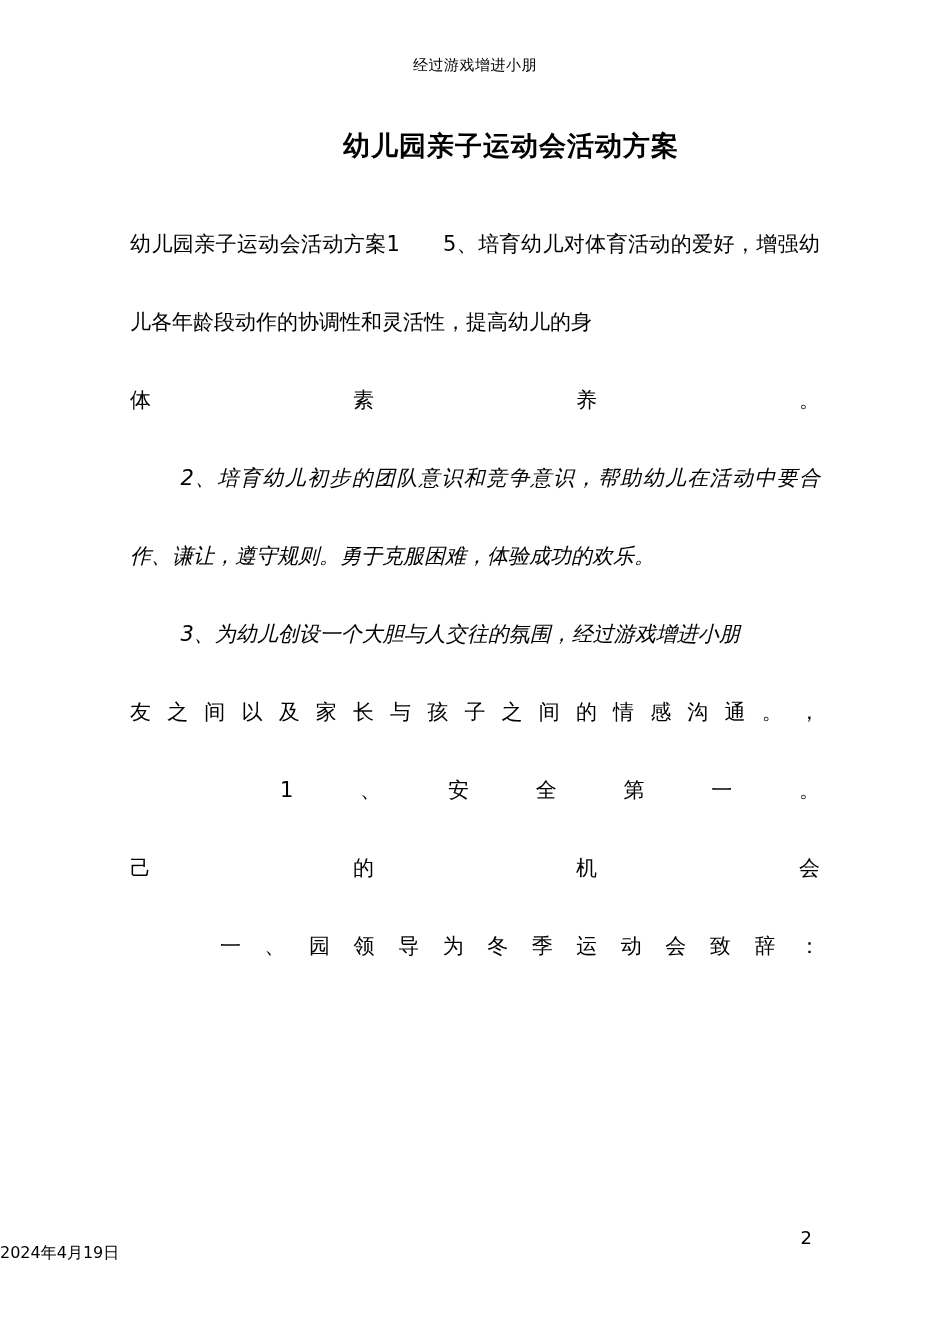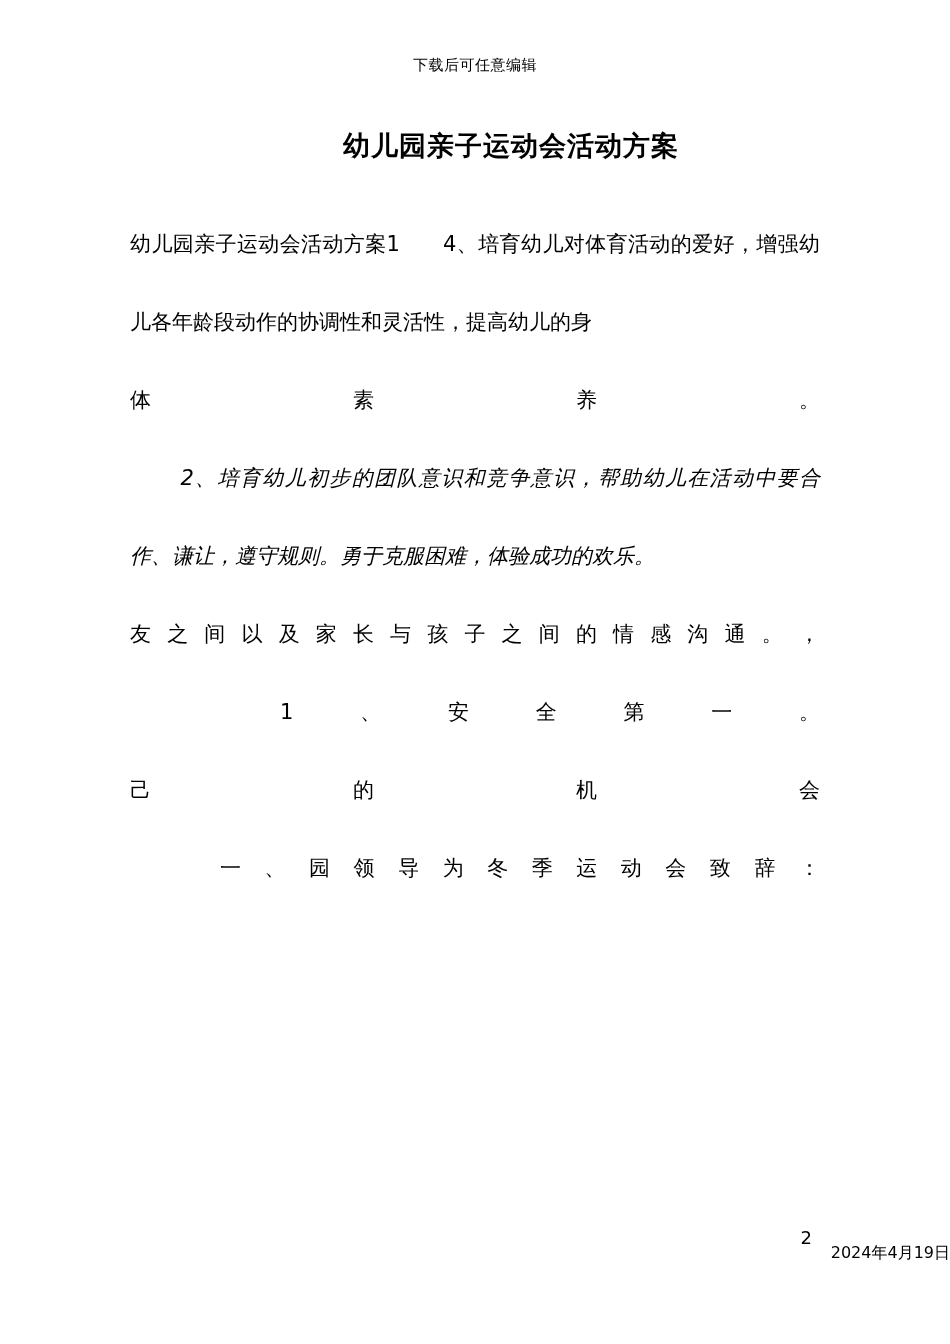--- a/index.html
+++ b/index.html
@@ -83,53 +83,54 @@
     box-sizing: border-box;
   }
   .spread span {
     white-space: pre;
   }
   .footer-date {
     position: absolute;
     bottom: 80px;
     left: 0;
     width: 950px;
-    text-align: right;
+    text-align: left;
     font-size: 16px;
   }
   .page-number {
     position: absolute;
     bottom: 96px;
     right: 138px;
     font-size: 18px;
   }
 </style>
 </head>
 <body>
 
 <div class="page">
   <div class="page-inner">
 
-    <div class="header-note">下载后可任意编辑</div>
+    <div class="header-note">经过游戏增进小朋</div>
 
     <div class="doc-title">幼儿园亲子运动会活动方案</div>
 
     <div class="body-block">
 
-      <p class="para">幼儿园亲子运动会活动方案1　　4、培育幼儿对体育活动的爱好，增强幼儿各年龄段动作的协调性和灵活性，提高幼儿的身</p>
+      <p class="para">幼儿园亲子运动会活动方案1　　5、培育幼儿对体育活动的爱好，增强幼儿各年龄段动作的协调性和灵活性，提高幼儿的身</p>
 
       <div class="spread">
         <span>体</span>
         <span>素</span>
         <span>养</span>
         <span>。</span>
       </div>
 
       <p class="para indent">2、培育幼儿初步的团队意识和竞争意识，帮助幼儿在活动中要合作、谦让，遵守规则。勇于克服困难，体验成功的欢乐。</p>
 
+      <p class="para indent">3、为幼儿创设一个大胆与人交往的氛围，经过游戏增进小朋</p>
 
       <div class="spread">
         <span>友</span>
         <span>之</span>
         <span>间</span>
         <span>以</span>
         <span>及</span>
         <span>家</span>
         <span>长</span>
         <span>与</span>

